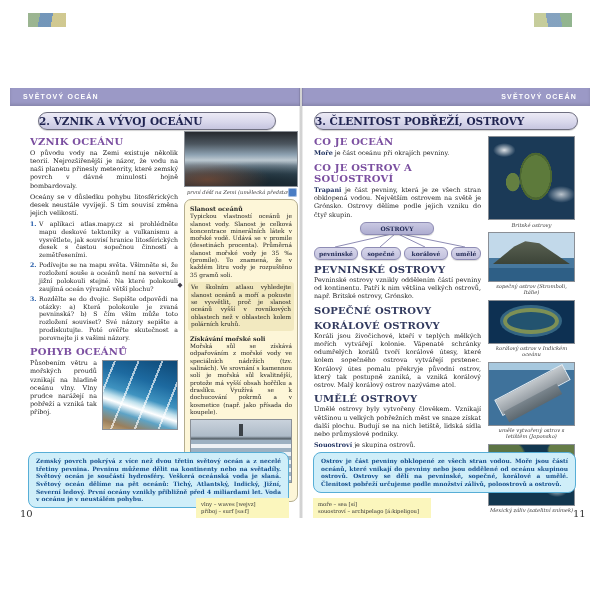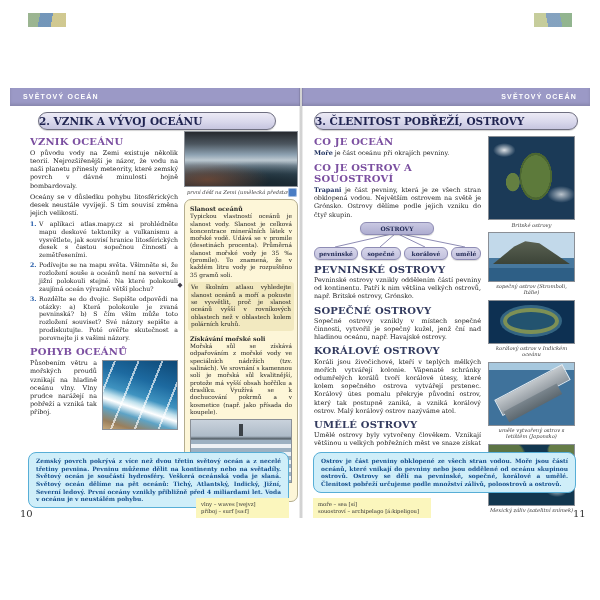--- a/index.html
+++ b/index.html
@@ -189,21 +189,20 @@
       <div class="dbox droot">OSTROVY</div>
       <div class="dbox" style="left:0;top:25px;width:42px;">pevninské</div>
       <div class="dbox" style="left:47px;top:25px;width:38px;">sopečné</div>
       <div class="dbox" style="left:90px;top:25px;width:42px;">korálové</div>
       <div class="dbox" style="left:137px;top:25px;width:28px;">umělé</div>
     </div>
 
     <div class="sh">PEVNINSKÉ OSTROVY</div>
     <p class="txt">Pevninské ostrovy vznikly oddělením částí pevniny od kontinentu. Patří k nim většina velkých ostrovů, např. Britské ostrovy, Grónsko.</p>
     <div class="sh">SOPEČNÉ OSTROVY</div>
-    <p class="txt">Sopečné ostrovy vznikly v místech sopečné činnosti, vytvořil je sopečný kužel, jenž ční nad hladinou oceánu, např. Havajské ostrovy.</p>
     <div class="sh">KORÁLOVÉ OSTROVY</div>
     <p class="txt">Koráli jsou živočichové, kteří v teplých mělkých mořích vytvářejí kolonie. Vápenaté schránky odumřelých korálů tvoří korálové útesy, které kolem sopečného ostrova vytvářejí prstenec. Korálový útes pomalu překryje původní ostrov, který tak postupně zaniká, a vzniká korálový ostrov. Malý korálový ostrov nazýváme atol.</p>
     <div class="sh">UMĚLÉ OSTROVY</div>
     <p class="txt">Umělé ostrovy byly vytvořeny člověkem. Vznikají většinou u velkých pobřežních měst ve snaze získat další plochu. Budují se na nich letiště, lidská sídla nebo průmyslové podniky.</p>
     <p class="txt"><b>Souostroví</b><span> je skupina ostrovů.</span></p>
 
   </div>
 
   <div class="abs" style="left:488px;top:136px;width:87px;">
     <figure style="margin:0 0 3px;">

